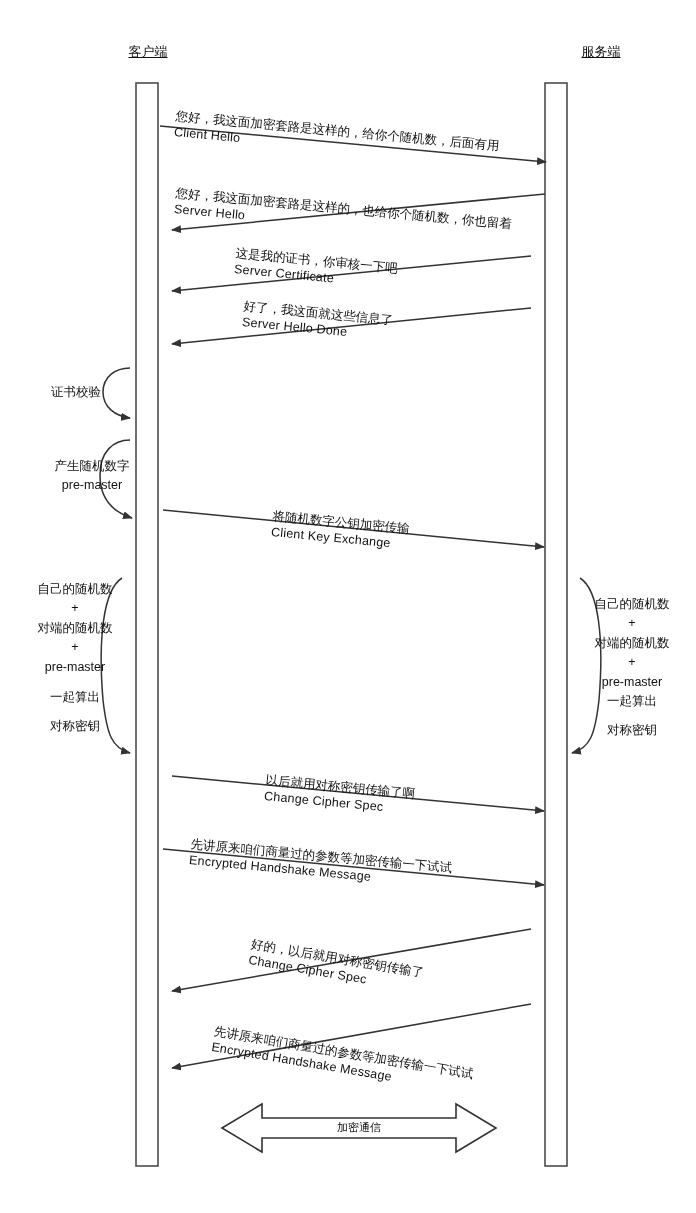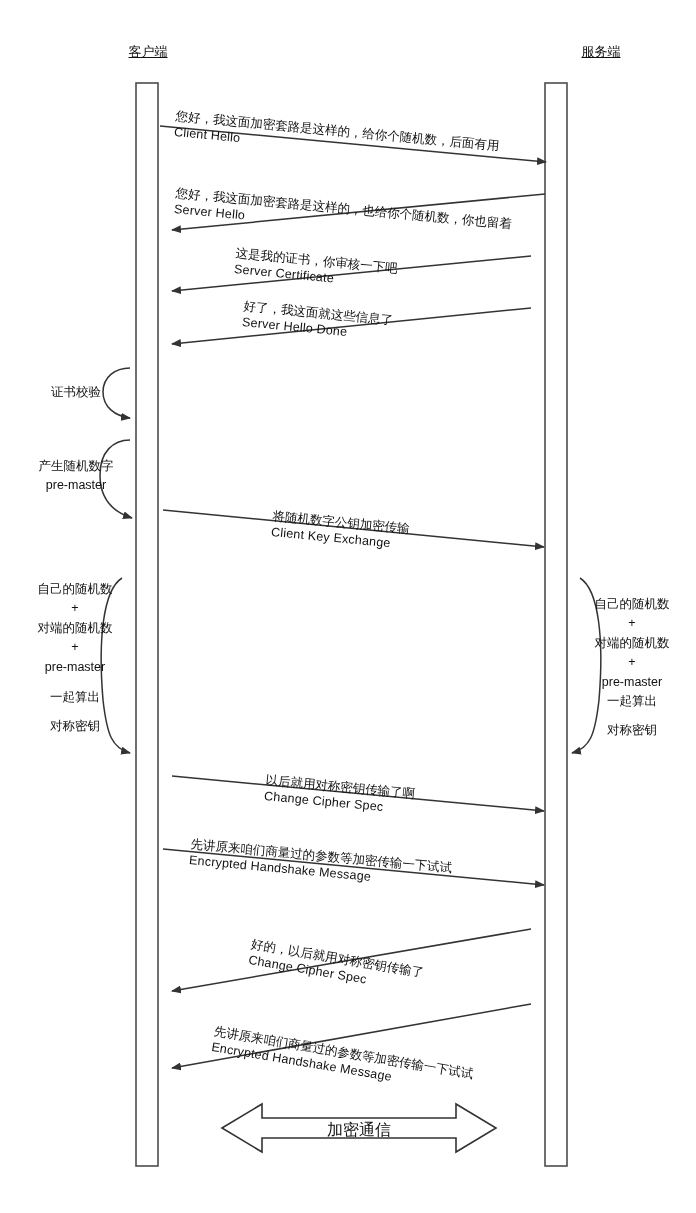--- a/index.html
+++ b/index.html
@@ -60,21 +60,21 @@
     position: absolute;
     font-size: 12.5px;
     line-height: 1.55;
     text-align: center;
     color: #111111;
     white-space: nowrap;
     transform: translateX(-50%);
   }
   .bottom-label {
     position: absolute;
-    font-size: 16px;
+    font-size: 11px;
     color: #111111;
     transform: translateX(-50%);
   }
 </style>
 </head>
 <body>
 
 <div id="diagram">
 
   <svg width="696" height="1213" viewBox="0 0 696 1213">
@@ -196,21 +196,21 @@
 
   <div class="msg" style="left:213px; top:1023px; transform: rotate(9.5deg);">
     <span class="cn">先讲原来咱们商量过的参数等加密传输一下试试</span>
     <span class="en">Encrypted Handshake Message</span>
   </div>
 
   <div class="side-note" style="left:76px; top:383px;">
     <div>证书校验</div>
   </div>
 
-  <div class="side-note" style="left:76px; top:457px;">
+  <div class="side-note" style="left:92px; top:457px;">
     <div>产生随机数字</div>
     <div>pre-master</div>
   </div>
 
   <div class="side-note" style="left:75px; top:580px;">
     <div>自己的随机数</div>
     <div>+</div>
     <div>对端的随机数</div>
     <div>+</div>
     <div>pre-master</div>

